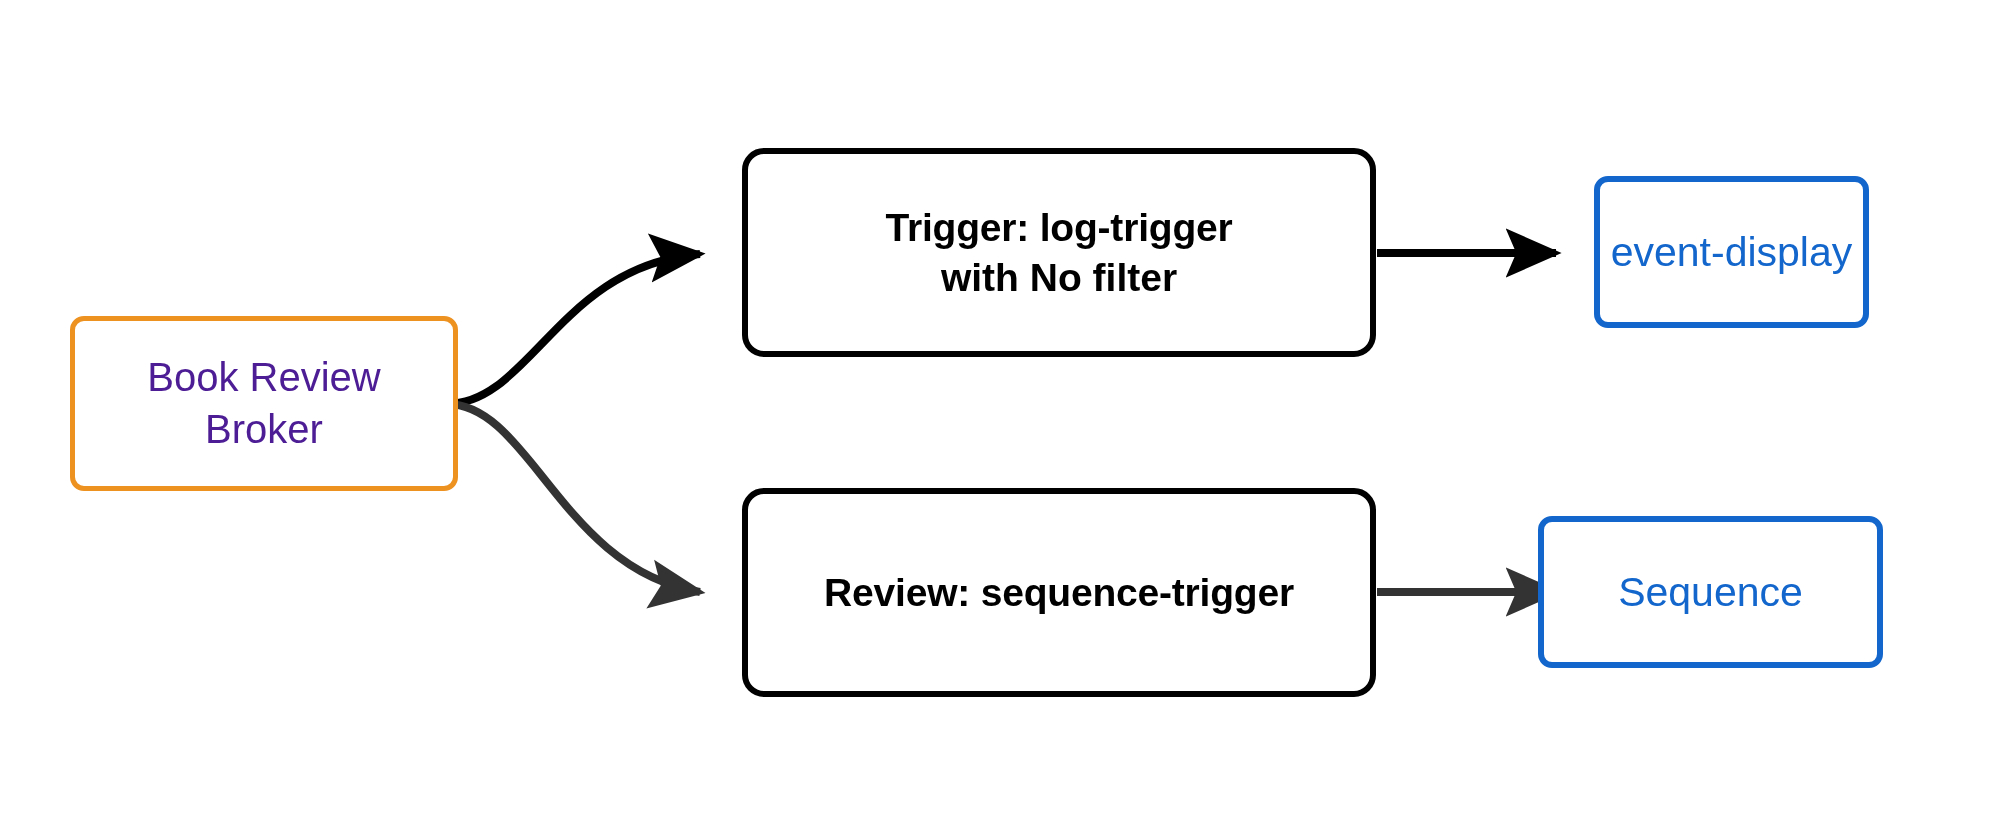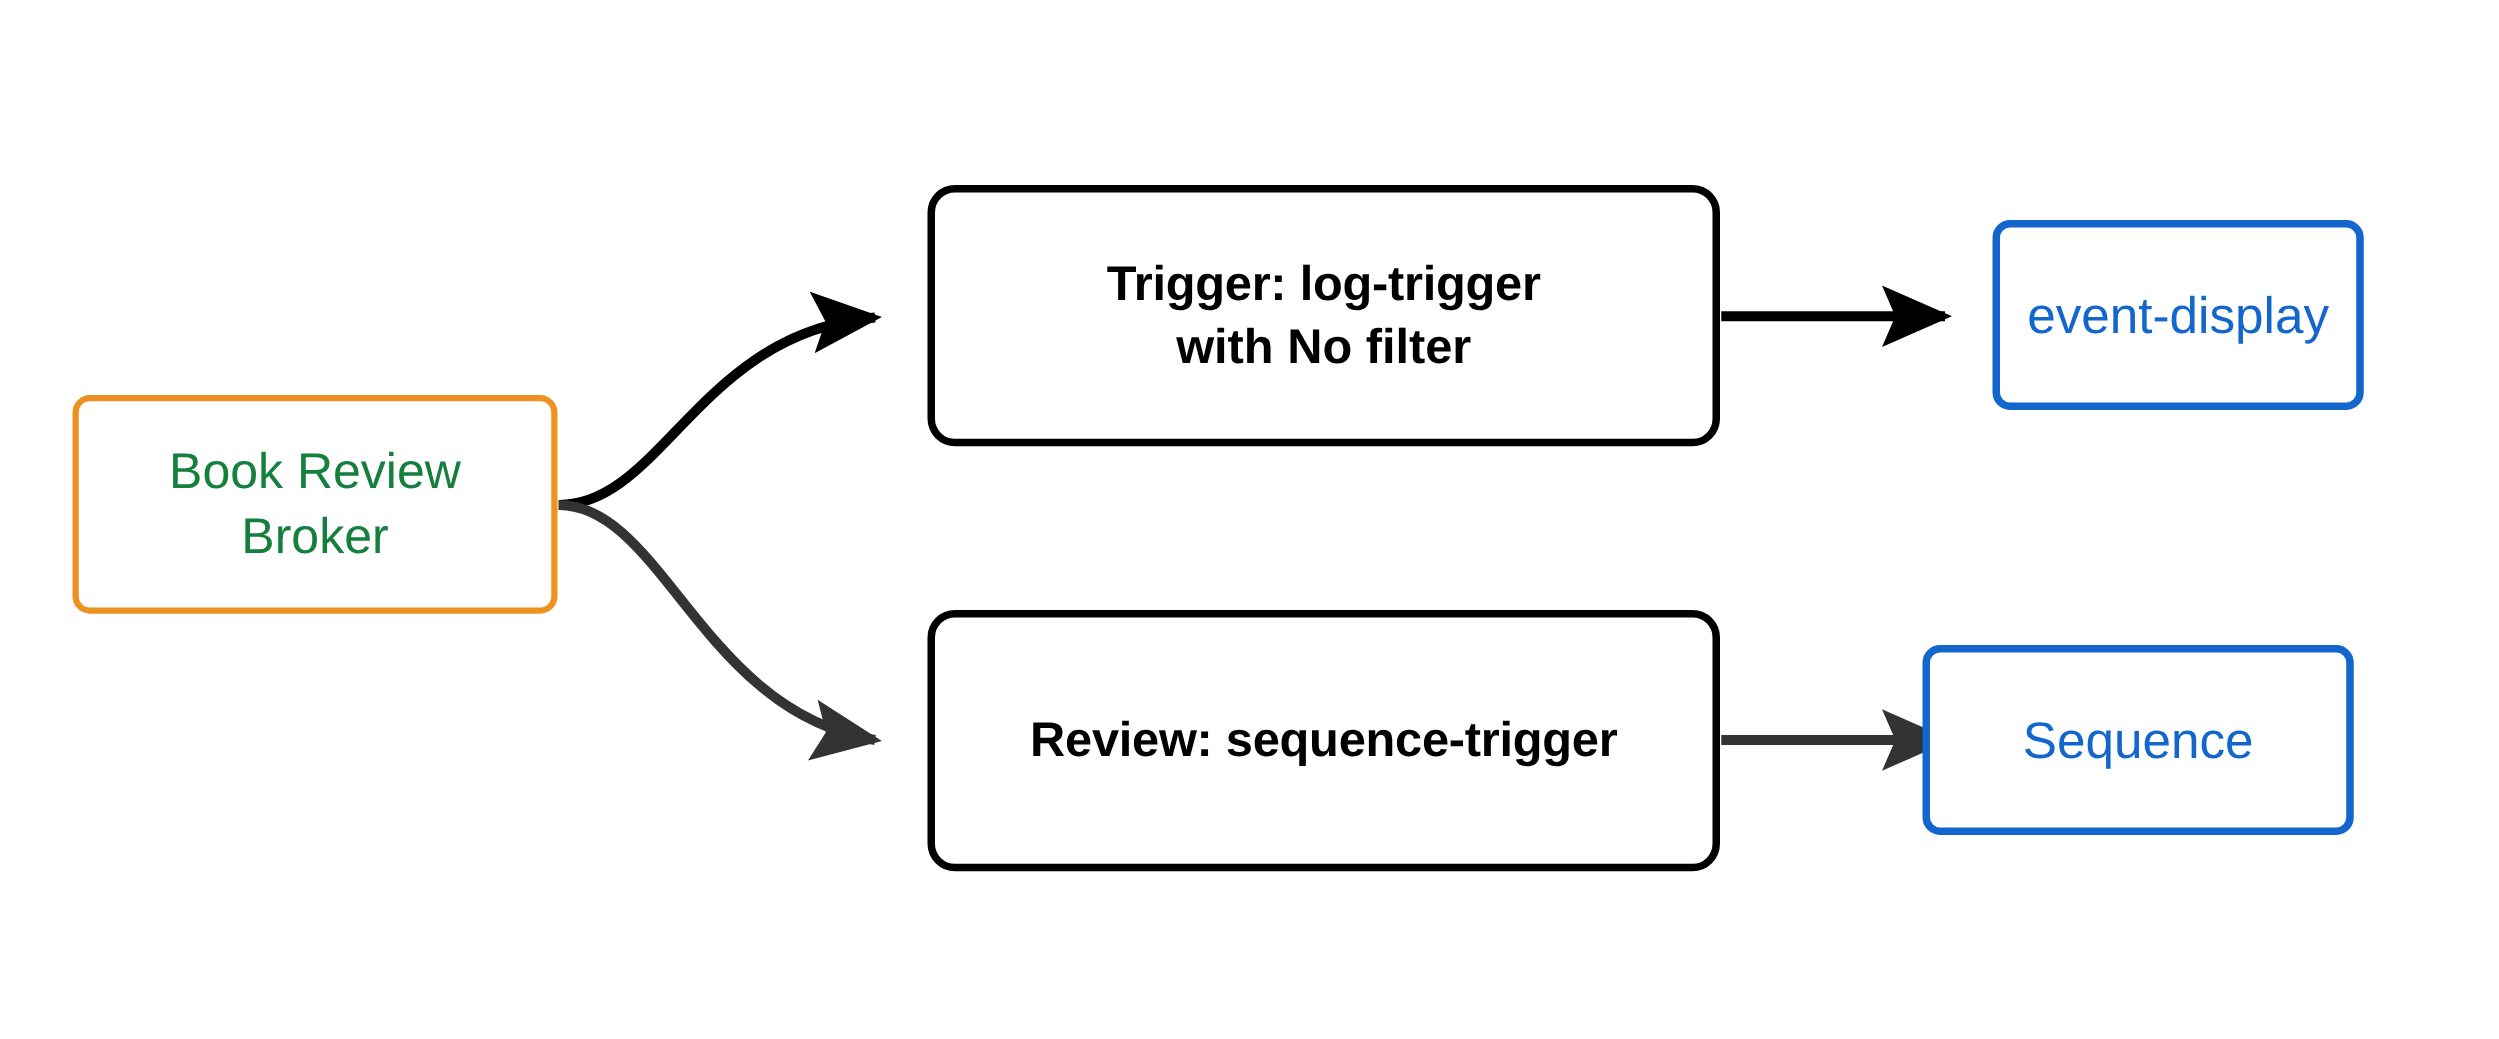--- a/index.html
+++ b/index.html
@@ -31,22 +31,23 @@
     flex-direction: column;
     align-items: center;
     justify-content: center;
     background: #ffffff;
     text-align: center;
     line-height: 1.28;
   }
   .node-broker {
     border: 5px solid #ed9121;
     border-radius: 14px;
-    color: #15803d;
+    color: #4c1d95;
     font-size: 40px;
+    margin-left: 12px;
   }
   .node-trigger {
     border: 6px solid #000000;
     border-radius: 22px;
     color: #000000;
     font-size: 39px;
   }
   .node-trigger .line-title {
     font-weight: bold;
     letter-spacing: -0.2px;
@@ -96,21 +97,21 @@
 
   <div class="node node-trigger" style="left:742px; top:148px; width:634px; height:209px;">
     <span class="node-line line-title">Trigger: log-trigger</span>
     <span class="node-line line-sub">with No filter</span>
   </div>
 
   <div class="node node-trigger" style="left:742px; top:488px; width:634px; height:209px;">
     <span class="node-line line-title">Review: sequence-trigger</span>
   </div>
 
-  <div class="node node-sink" style="left:1594px; top:176px; width:297px; height:152px;">
+  <div class="node node-sink" style="left:1594px; top:176px; width:275px; height:152px;">
     <span class="node-line">event-display</span>
   </div>
 
   <div class="node node-sink" style="left:1538px; top:516px; width:345px; height:152px;">
     <span class="node-line">Sequence</span>
   </div>
 
 </div>
 
 </body></html>

